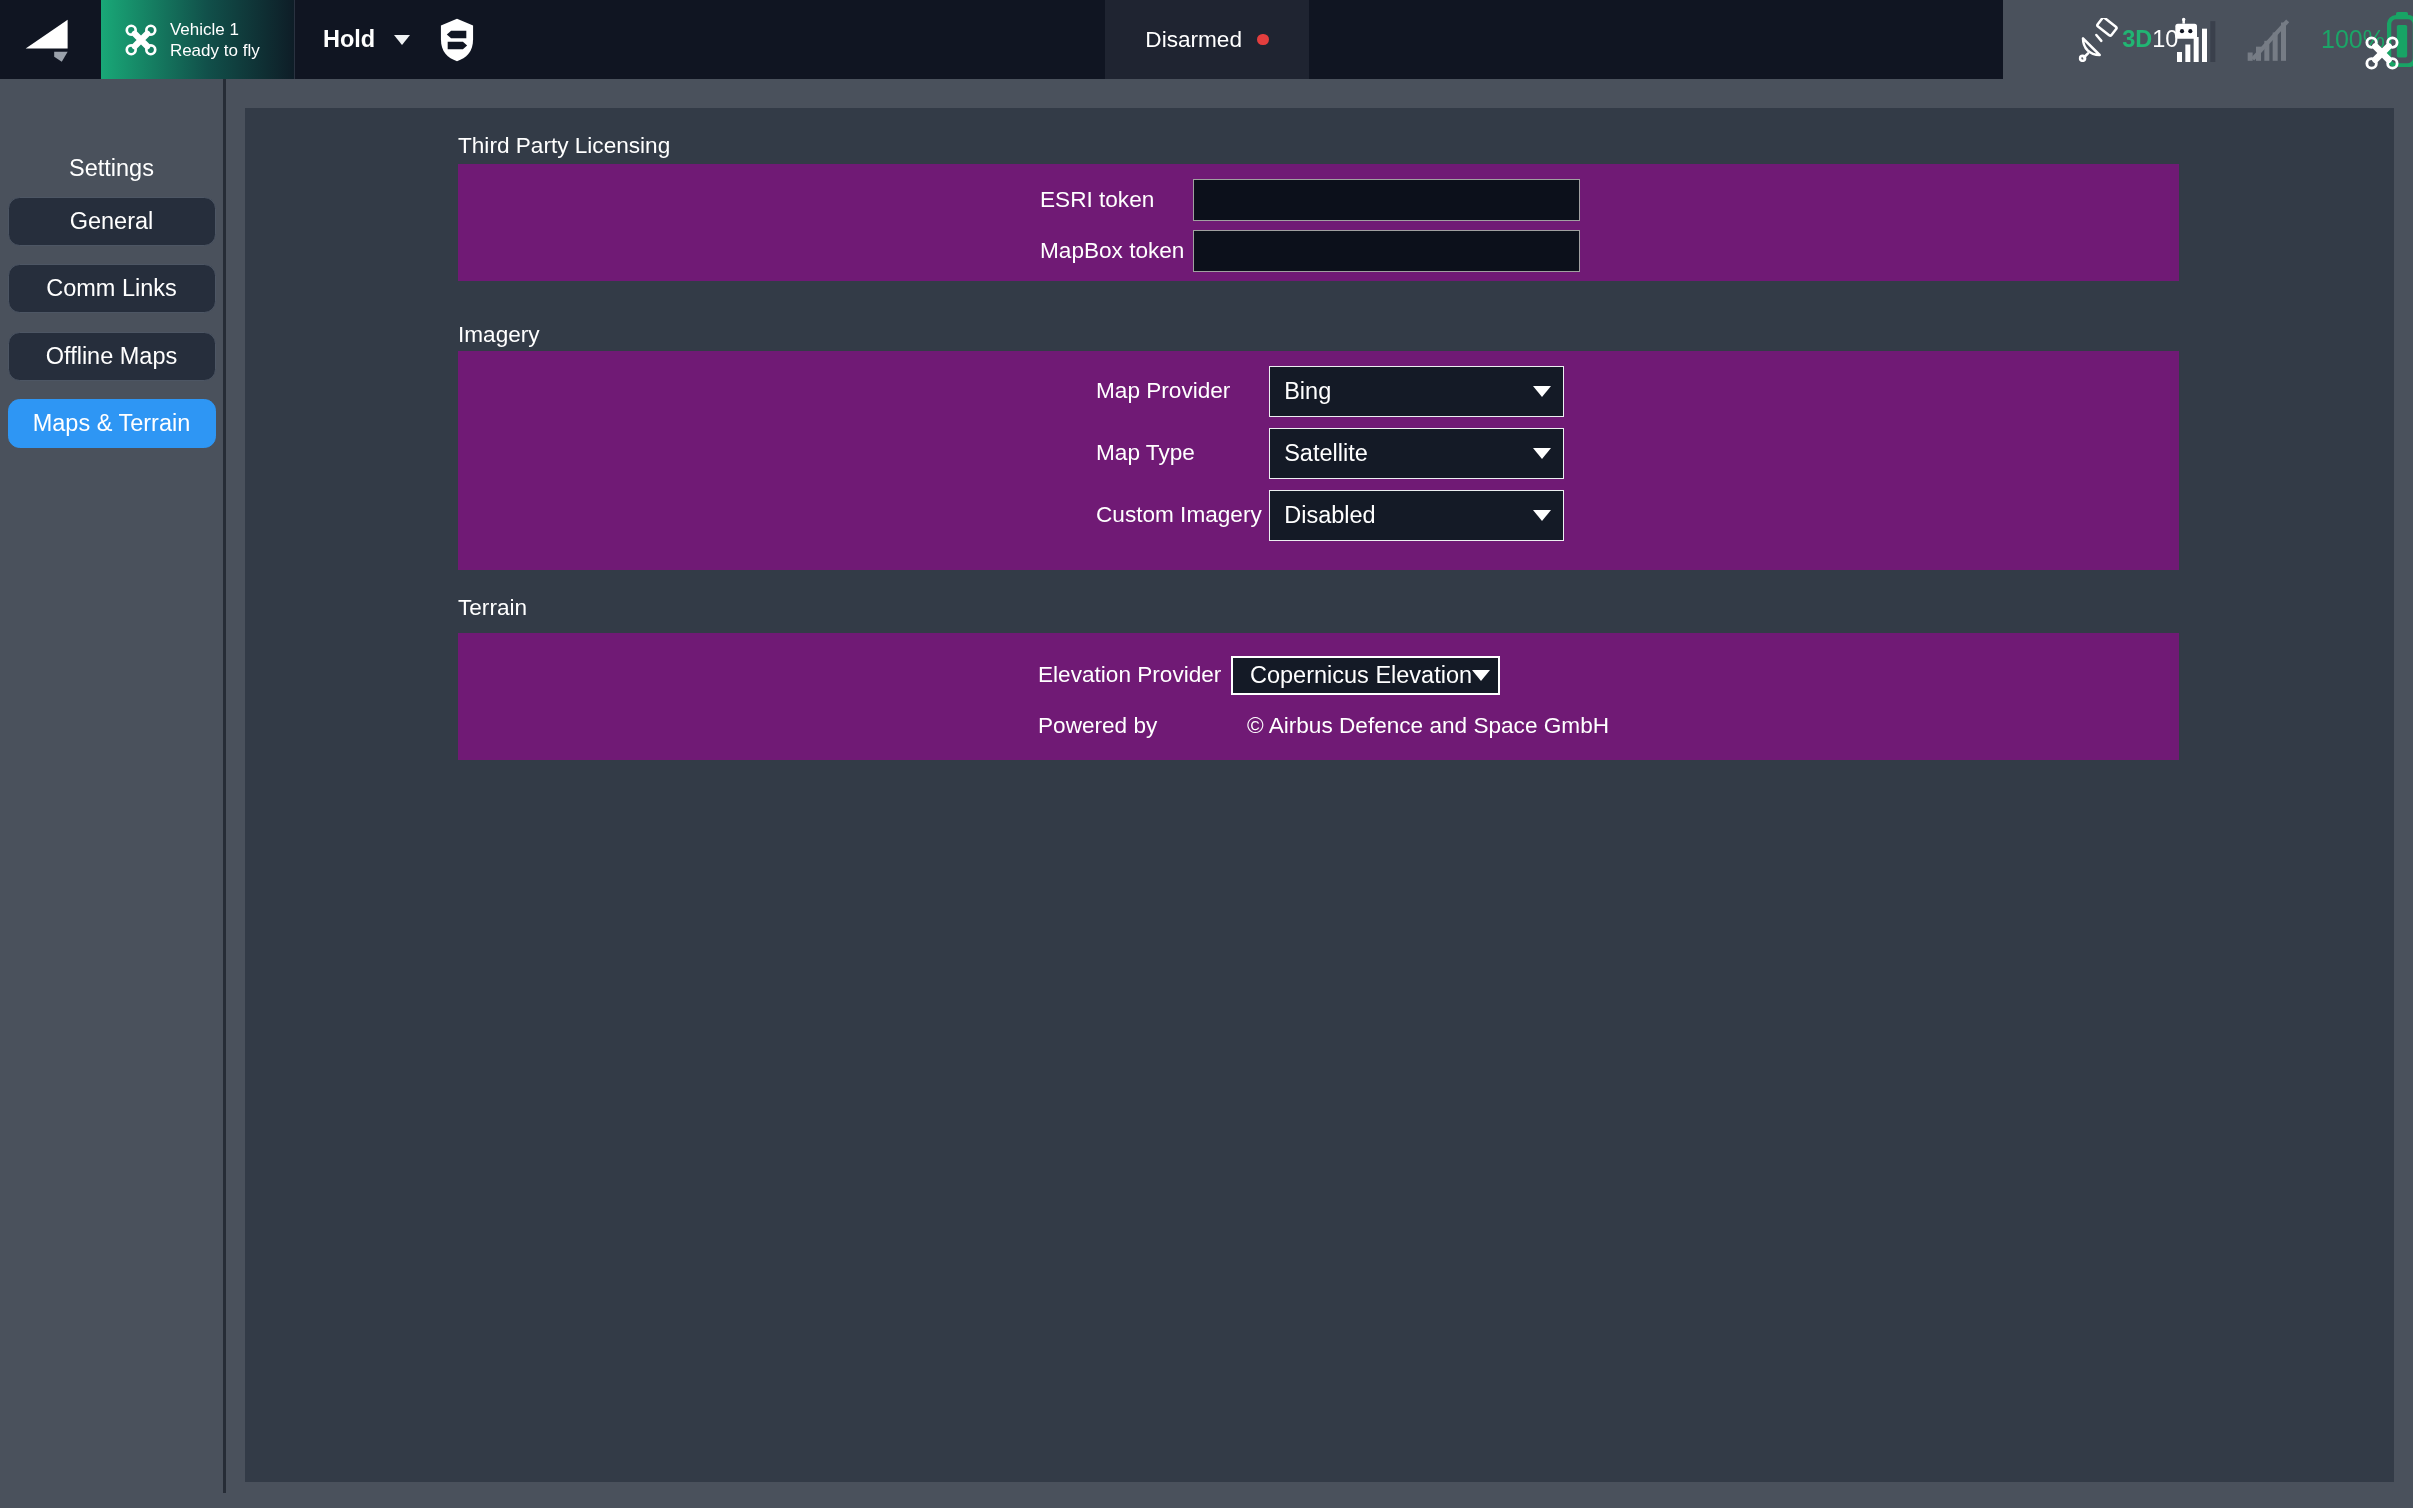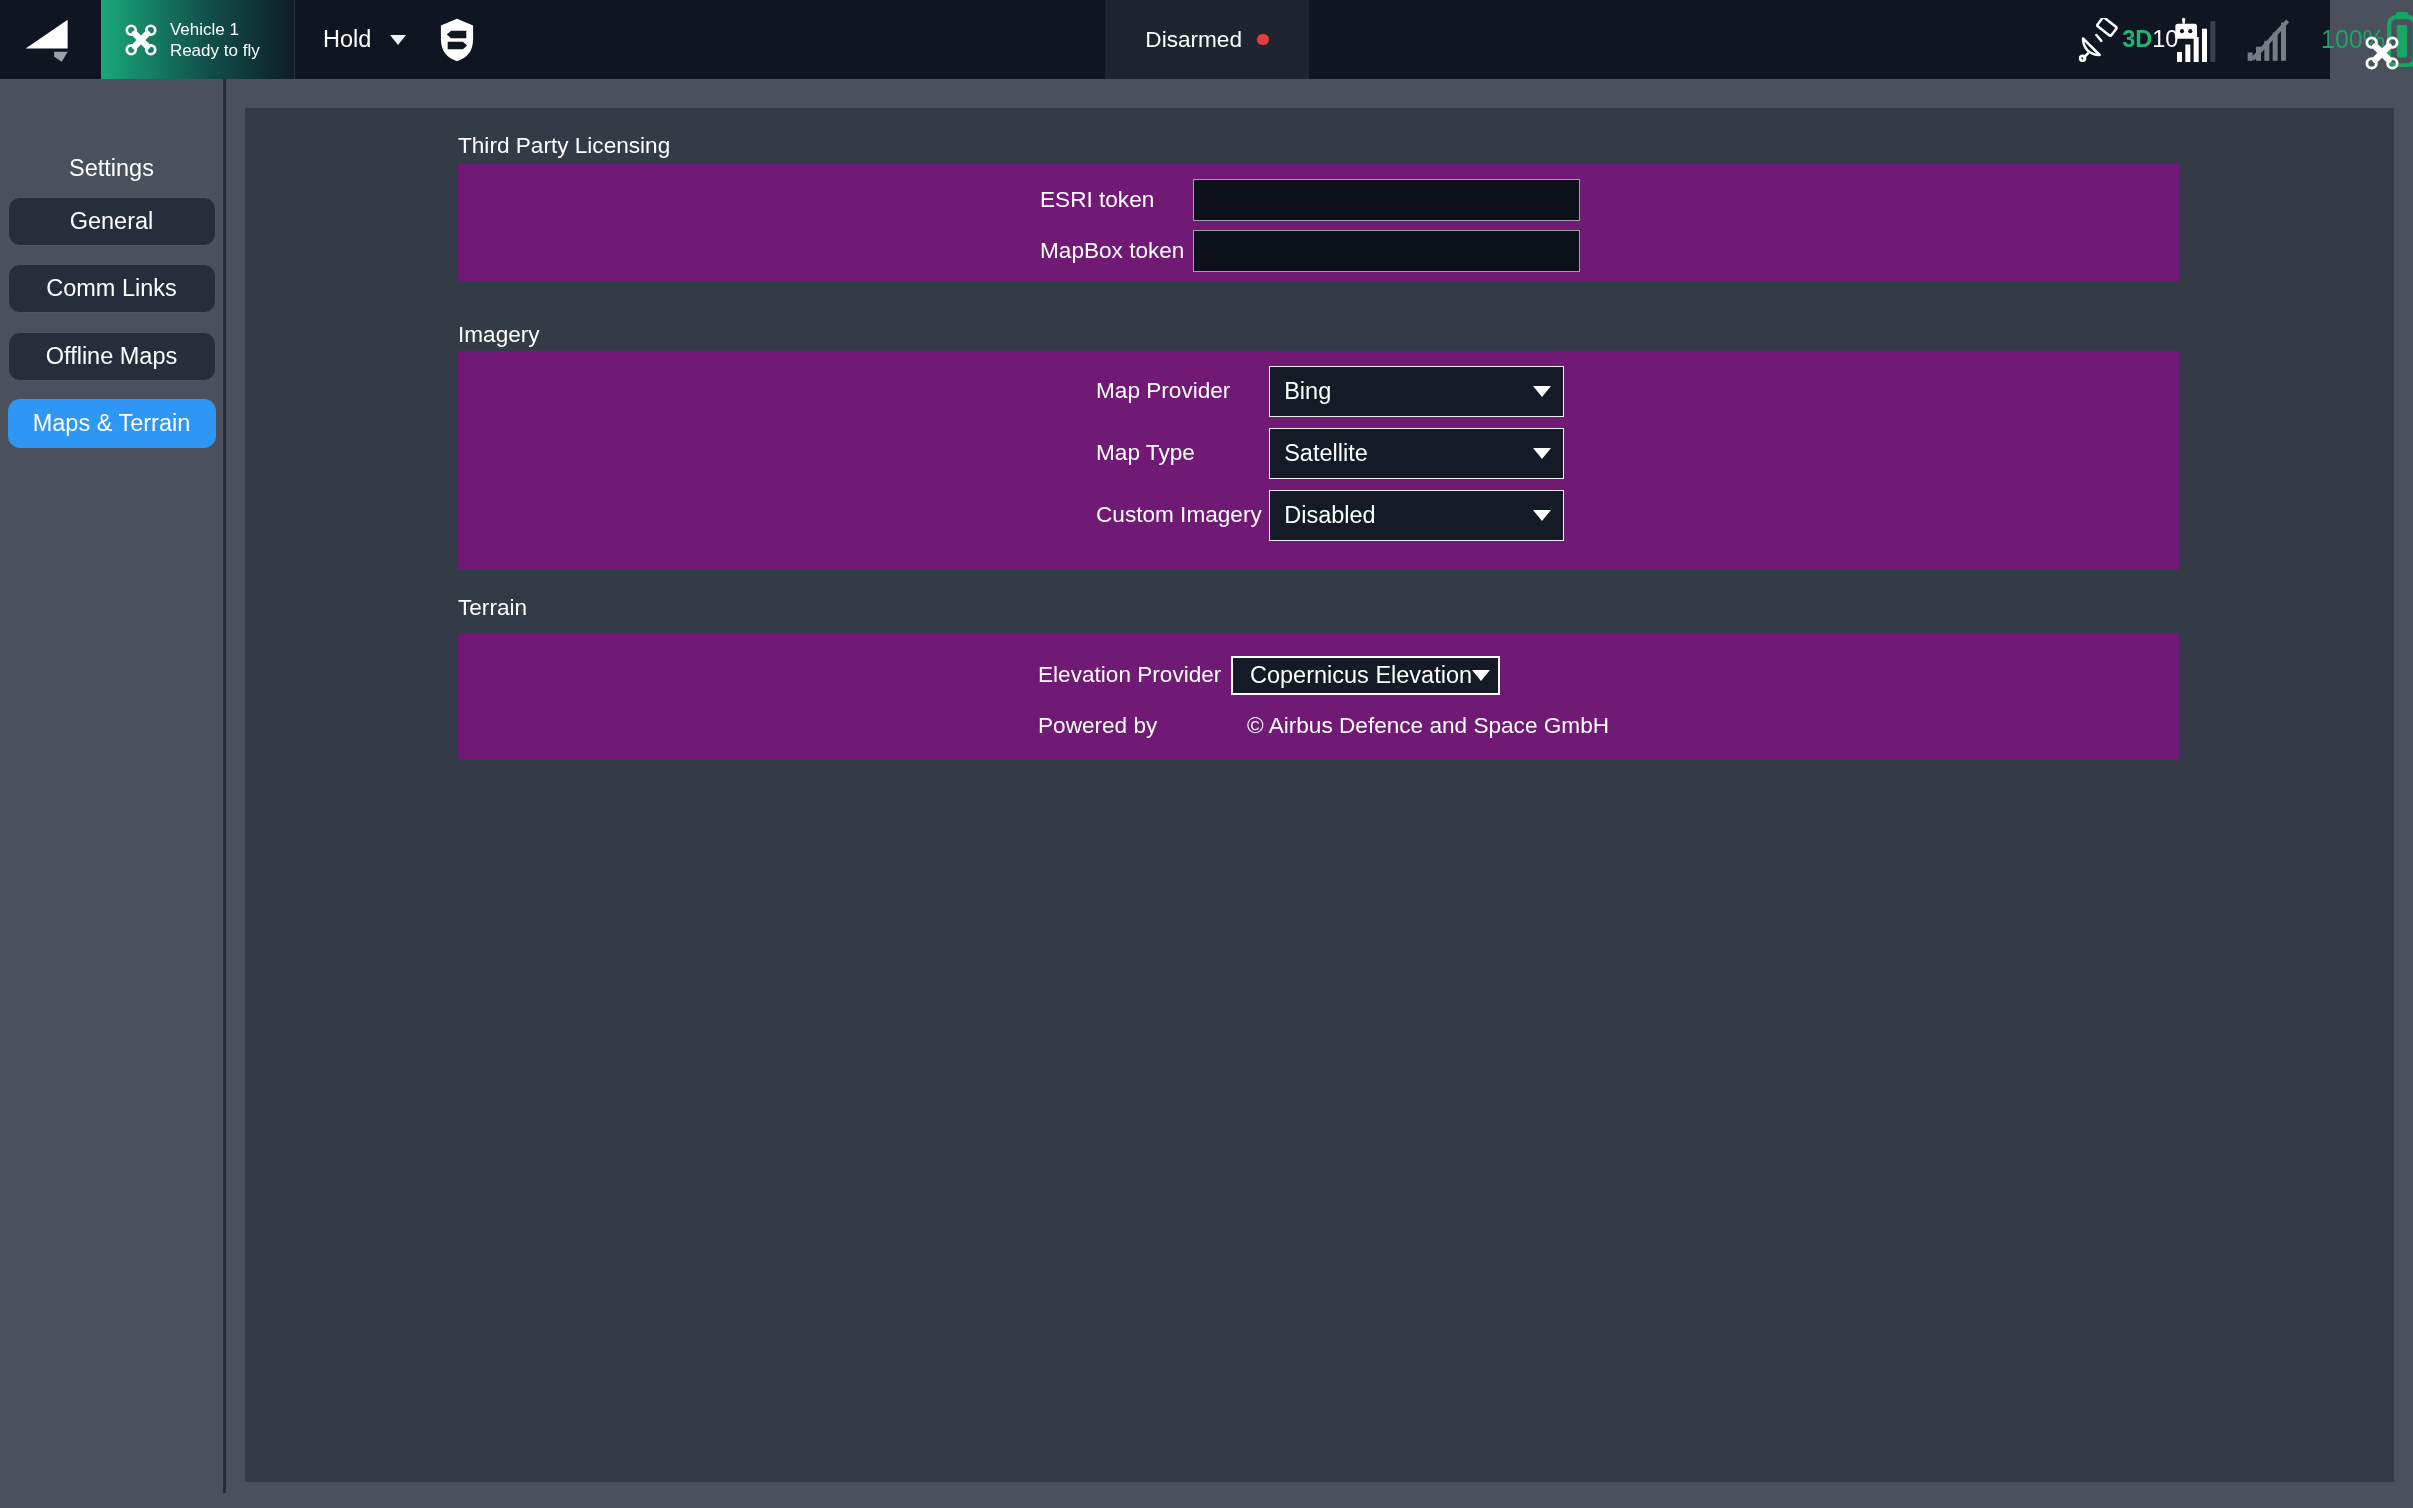--- a/index.html
+++ b/index.html
@@ -4,32 +4,32 @@
 <style>
   html,body{margin:0;padding:0;}
   body{
     width:2413px;height:1508px;overflow:hidden;position:relative;
     background:#4a515c;
     font-family:"Liberation Sans","DejaVu Sans",sans-serif;
     -webkit-font-smoothing:antialiased;
   }
   
   .topbar{
-    position:absolute;left:0;top:0;width:2330px;height:79px;
+    position:absolute;left:0;top:0;width:2003px;height:79px;
     background:#101522;z-index:5;
   }
   .tb-item{position:absolute;top:0;height:79px;display:flex;align-items:center;}
   .logo{left:23.5px;}
   .vehicle-btn{
     left:101px;width:194px;padding:0 0 0 23.5px;box-sizing:border-box;
     background:linear-gradient(90deg,#19a877 0%,#11504a 55%,#0e1d27 100%);
     border-right:1.7px solid #2a3240;cursor:pointer;
   }
   .vehicle-txt{margin-left:13.4px;color:#fff;font-size:17px;line-height:21px;}
-  .hold-group{left:323px;cursor:pointer;}
+  .hold-group{left:323px;cursor:pointer;font-weight:bold;}
   .hold-label{color:#fff;font-size:23.5px;}
   .caret-down{
     width:0;height:0;margin-left:18.4px;
     border-left:8.4px solid transparent;border-right:8.4px solid transparent;
     border-top:10px solid #f0f2f4;
   }
   .shield-wrap{left:440px;cursor:pointer;}
   .disarmed-panel{
     left:1105px;width:204px;background:#1f2431;justify-content:center;cursor:pointer;
   }

